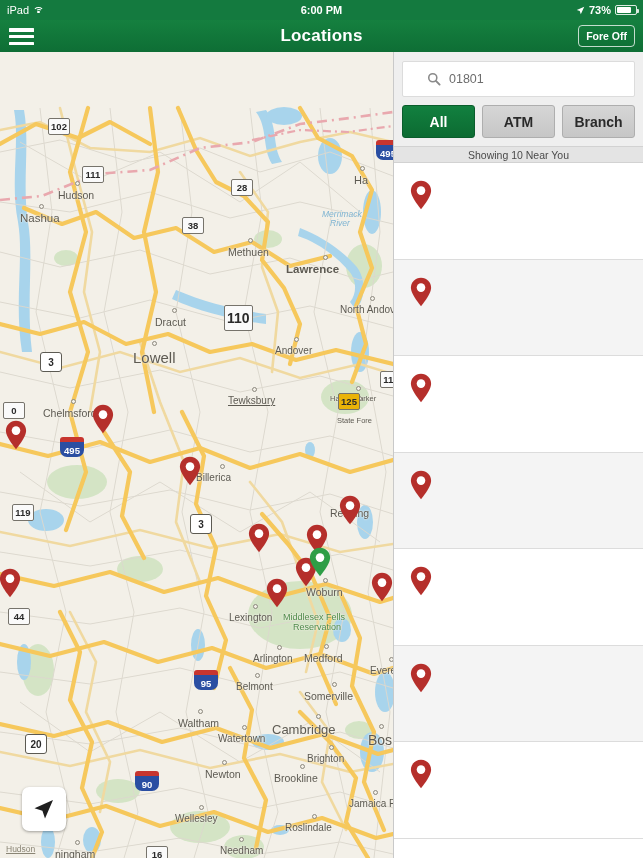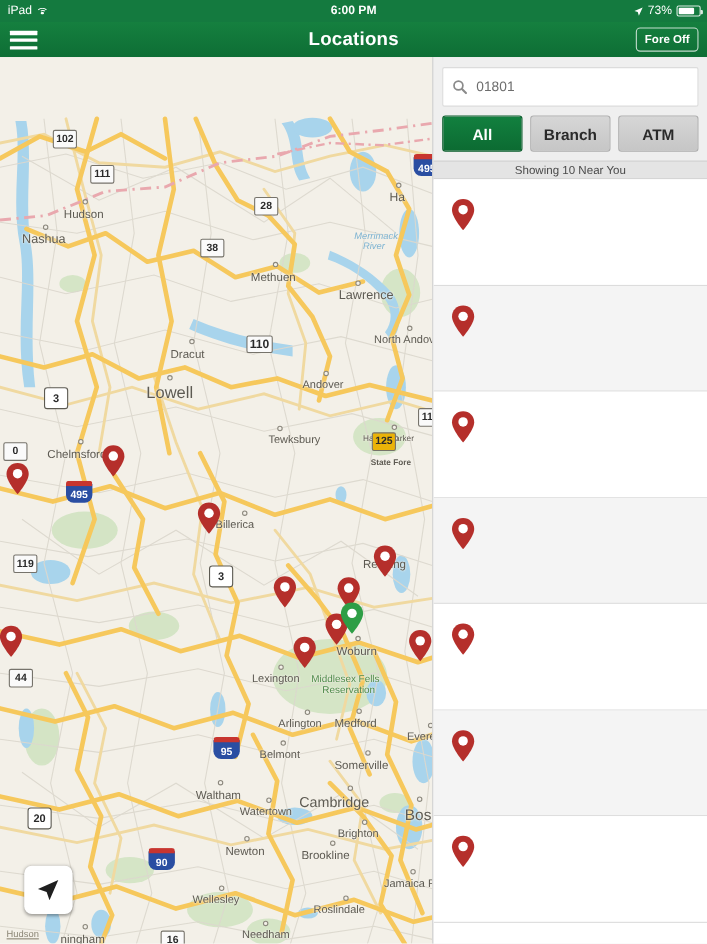--- a/index.html
+++ b/index.html
@@ -12,21 +12,21 @@
   #app { position:relative; width:643px; height:858px; }
 
   
   .statusbar {
     position:absolute; top:0; left:0; width:643px; height:20px;
     background:#147A3F; color:#fff; font-size:11px;
     display:flex; align-items:center;
   }
   .sb-left { position:absolute; left:7px; display:flex; align-items:center; gap:4px; }
   .sb-center { position:absolute; left:0; width:643px; text-align:center; font-weight:bold; font-size:11px;}
-  .sb-right { position:absolute; right:6px; display:flex; align-items:center; gap:4px; }
+  .sb-right { position:absolute; right:6px; display:flex; align-items:center; gap:4px;font-weight:bold; }
   .wifi-ico { display:inline-block; width:11px; height:9px; position:relative; }
   .wifi-ico i { position:absolute; border:1.2px solid #fff; border-bottom:none;
     border-left-color:transparent; border-right-color:transparent; border-radius:50% 50% 0 0 / 100% 100% 0 0;}
   .wifi-ico i:nth-child(1){ left:0; top:1px; width:11px; height:5px; }
   .wifi-ico i:nth-child(2){ left:2.5px; top:3px; width:6px; height:3px; }
   .wifi-ico i:nth-child(3){ left:4.3px; top:5.6px; width:2.4px; height:2.4px; background:#fff; border:none; border-radius:50%;}
   .loc-arrow { width:9px; height:9px; }
   .batt { width:22px; height:10px; border:1px solid rgba(255,255,255,.85); border-radius:2px; position:relative; }
   .batt::after { content:""; position:absolute; right:-3px; top:3px; width:2px; height:4px;
     background:rgba(255,255,255,.85); border-radius:0 1px 1px 0; }
@@ -57,21 +57,21 @@
     display:flex; align-items:center; justify-content:center; cursor:pointer; }
 
   
   .pin { position:absolute; width:22px; height:30px; transform:translate(-50%,-100%); }
 
   
   .panel { position:absolute; top:52px; left:393px; width:250px; height:806px;
     background:#EFEFEF; border-left:1px solid #c9c9c9; overflow:hidden; }
   .searchwrap { padding:9px 8px 8px 8px; background:#EFEFEF; }
   .searchbox { height:36px; background:#fff; border:1px solid #dcdcdc; border-radius:2px;
-    display:flex; align-items:center; padding:0 8px; }
+    display:flex; align-items:center; padding:0 24px; }
   .search-ico { width:14px; height:14px; margin-right:8px; flex:none; }
   .search-val { font-size:12.5px; color:#6d6d6d; }
 
   .filters { display:flex; gap:7px; padding:0 8px 8px 8px; background:#EFEFEF; }
   .fbtn { flex:1; height:33px; border-radius:3px; font-size:14px; font-weight:bold;
     display:flex; align-items:center; justify-content:center; cursor:pointer; }
   .fbtn.on { background:linear-gradient(#12803F,#0C6B32); color:#fff; border:1px solid #0a5d2c; }
   .fbtn.off { background:linear-gradient(#d6d6d6,#c6c6c6); color:#2a2a2a; border:1px solid #aeaeae; }
 
   .showing { height:17px; background:#E4E4E4; border-top:1px solid #d2d2d2; border-bottom:1px solid #d2d2d2;
@@ -238,33 +238,33 @@
       </g>
     </svg>
 
     <div style="position:absolute;top:0;left:0;width:393px;height:806px;pointer-events:none;">
         <div style="position: absolute; left: 58px; top: 137px; font-size: 10.5px; color: rgb(93, 90, 82); font-weight: normal; white-space: nowrap; text-shadow: rgb(243, 240, 232) 0px 0px 2px, rgb(243, 240, 232) 0px 0px 2px;">Hudson</div>
         <div style="position: absolute; left: 75.01px; top: 129px; width: 5px; height: 5px; border: 1.2px solid rgb(140, 136, 126); border-radius: 50%; background: rgb(243, 240, 232);"></div>
         <div style="position: absolute; left: 20px; top: 160px; font-size: 11.5px; color: rgb(93, 90, 82); font-weight: normal; white-space: nowrap; text-shadow: rgb(243, 240, 232) 0px 0px 2px, rgb(243, 240, 232) 0px 0px 2px;">Nashua</div>
         <div style="position: absolute; left: 38.63px; top: 152px; width: 5px; height: 5px; border: 1.2px solid rgb(140, 136, 126); border-radius: 50%; background: rgb(243, 240, 232);"></div>
         <div style="position: absolute; left: 228px; top: 194px; font-size: 10.5px; color: rgb(93, 90, 82); font-weight: normal; white-space: nowrap; text-shadow: rgb(243, 240, 232) 0px 0px 2px, rgb(243, 240, 232) 0px 0px 2px;">Methuen</div>
         <div style="position: absolute; left: 247.845px; top: 186px; width: 5px; height: 5px; border: 1.2px solid rgb(140, 136, 126); border-radius: 50%; background: rgb(243, 240, 232);"></div>
-        <div style="position: absolute; left: 308px; top: 211px; font-size: 11.5px; color: rgb(93, 90, 82); font-weight: normal; white-space: nowrap; text-shadow: rgb(243, 240, 232) 0px 0px 2px, rgb(243, 240, 232) 0px 0px 2px;">Lawrence</div>
+        <div style="position: absolute; left: 286px; top: 211px; font-size: 11.5px; color: rgb(93, 90, 82); font-weight: bold; white-space: nowrap; text-shadow: rgb(243, 240, 232) 0px 0px 2px, rgb(243, 240, 232) 0px 0px 2px;">Lawrence</div>
         <div style="position: absolute; left: 322.84px; top: 203px; width: 5px; height: 5px; border: 1.2px solid rgb(140, 136, 126); border-radius: 50%; background: rgb(243, 240, 232);"></div>
         <div style="position: absolute; left: 155px; top: 264px; font-size: 10.5px; color: rgb(93, 90, 82); font-weight: normal; white-space: nowrap; text-shadow: rgb(243, 240, 232) 0px 0px 2px, rgb(243, 240, 232) 0px 0px 2px;">Dracut</div>
         <div style="position: absolute; left: 172.01px; top: 256px; width: 5px; height: 5px; border: 1.2px solid rgb(140, 136, 126); border-radius: 50%; background: rgb(243, 240, 232);"></div>
         <div style="position: absolute; left: 340px; top: 252px; font-size: 10px; color: rgb(93, 90, 82); font-weight: normal; white-space: nowrap; text-shadow: rgb(243, 240, 232) 0px 0px 2px, rgb(243, 240, 232) 0px 0px 2px;">North Andov</div>
         <div style="position: absolute; left: 369.7px; top: 244px; width: 5px; height: 5px; border: 1.2px solid rgb(140, 136, 126); border-radius: 50%; background: rgb(243, 240, 232);"></div>
         <div style="position: absolute; left: 133px; top: 297px; font-size: 15px; color: rgb(93, 90, 82); font-weight: normal; white-space: nowrap; text-shadow: rgb(243, 240, 232) 0px 0px 2px, rgb(243, 240, 232) 0px 0px 2px;">Lowell</div>
         <div style="position: absolute; left: 151.63px; top: 289px; width: 5px; height: 5px; border: 1.2px solid rgb(140, 136, 126); border-radius: 50%; background: rgb(243, 240, 232);"></div>
         <div style="position: absolute; left: 275px; top: 293px; font-size: 10px; color: rgb(93, 90, 82); font-weight: normal; white-space: nowrap; text-shadow: rgb(243, 240, 232) 0px 0px 2px, rgb(243, 240, 232) 0px 0px 2px;">Andover</div>
         <div style="position: absolute; left: 293.9px; top: 285px; width: 5px; height: 5px; border: 1.2px solid rgb(140, 136, 126); border-radius: 50%; background: rgb(243, 240, 232);"></div>
         <div style="position: absolute; left: 43px; top: 355px; font-size: 10.5px; color: rgb(93, 90, 82); font-weight: normal; white-space: nowrap; text-shadow: rgb(243, 240, 232) 0px 0px 2px, rgb(243, 240, 232) 0px 0px 2px;">Chelmsford</div>
         <div style="position: absolute; left: 71.35px; top: 347px; width: 5px; height: 5px; border: 1.2px solid rgb(140, 136, 126); border-radius: 50%; background: rgb(243, 240, 232);"></div>
-        <div style="position: absolute; left: 244px; top: 343px; font-size: 10px; color: rgb(93, 90, 82); font-weight: normal; white-space: nowrap; text-shadow: rgb(243, 240, 232) 0px 0px 2px, rgb(243, 240, 232) 0px 0px 2px;">Tewksbury</div>
+        <div style="position: absolute; left: 228px; top: 343px; font-size: 10px; color: rgb(93, 90, 82); font-weight: normal; white-space: nowrap; text-shadow: rgb(243, 240, 232) 0px 0px 2px, rgb(243, 240, 232) 0px 0px 2px; text-decoration: underline;">Tewksbury</div>
         <div style="position: absolute; left: 252.3px; top: 335px; width: 5px; height: 5px; border: 1.2px solid rgb(140, 136, 126); border-radius: 50%; background: rgb(243, 240, 232);"></div>
         <div style="position: absolute; left: 196px; top: 420px; font-size: 10px; color: rgb(93, 90, 82); font-weight: normal; white-space: nowrap; text-shadow: rgb(243, 240, 232) 0px 0px 2px, rgb(243, 240, 232) 0px 0px 2px;">Billerica</div>
         <div style="position: absolute; left: 220.3px; top: 412px; width: 5px; height: 5px; border: 1.2px solid rgb(140, 136, 126); border-radius: 50%; background: rgb(243, 240, 232);"></div>
         <div style="position: absolute; left: 330px; top: 455px; font-size: 10.5px; color: rgb(93, 90, 82); font-weight: normal; white-space: nowrap; text-shadow: rgb(243, 240, 232) 0px 0px 2px, rgb(243, 240, 232) 0px 0px 2px;">Reading</div>
         <div style="position: absolute; left: 349.845px; top: 447px; width: 5px; height: 5px; border: 1.2px solid rgb(140, 136, 126); border-radius: 50%; background: rgb(243, 240, 232);"></div>
         <div style="position: absolute; left: 306px; top: 534px; font-size: 10.5px; color: rgb(93, 90, 82); font-weight: normal; white-space: nowrap; text-shadow: rgb(243, 240, 232) 0px 0px 2px, rgb(243, 240, 232) 0px 0px 2px;">Woburn</div>
         <div style="position: absolute; left: 323.01px; top: 526px; width: 5px; height: 5px; border: 1.2px solid rgb(140, 136, 126); border-radius: 50%; background: rgb(243, 240, 232);"></div>
         <div style="position: absolute; left: 229px; top: 560px; font-size: 10px; color: rgb(93, 90, 82); font-weight: normal; white-space: nowrap; text-shadow: rgb(243, 240, 232) 0px 0px 2px, rgb(243, 240, 232) 0px 0px 2px;">Lexington</div>
         <div style="position: absolute; left: 253.3px; top: 552px; width: 5px; height: 5px; border: 1.2px solid rgb(140, 136, 126); border-radius: 50%; background: rgb(243, 240, 232);"></div>
         <div style="position: absolute; left: 253px; top: 601px; font-size: 10px; color: rgb(93, 90, 82); font-weight: normal; white-space: nowrap; text-shadow: rgb(243, 240, 232) 0px 0px 2px, rgb(243, 240, 232) 0px 0px 2px;">Arlington</div>
@@ -298,31 +298,31 @@
         <div style="position: absolute; left: 285px; top: 770px; font-size: 10px; color: rgb(93, 90, 82); font-weight: normal; white-space: nowrap; text-shadow: rgb(243, 240, 232) 0px 0px 2px, rgb(243, 240, 232) 0px 0px 2px;">Roslindale</div>
         <div style="position: absolute; left: 312px; top: 762px; width: 5px; height: 5px; border: 1.2px solid rgb(140, 136, 126); border-radius: 50%; background: rgb(243, 240, 232);"></div>
         <div style="position: absolute; left: 55px; top: 796px; font-size: 10.5px; color: rgb(93, 90, 82); font-weight: normal; white-space: nowrap; text-shadow: rgb(243, 240, 232) 0px 0px 2px, rgb(243, 240, 232) 0px 0px 2px;">ningham</div>
         <div style="position: absolute; left: 74.845px; top: 788px; width: 5px; height: 5px; border: 1.2px solid rgb(140, 136, 126); border-radius: 50%; background: rgb(243, 240, 232);"></div>
         <div style="position: absolute; left: 220px; top: 793px; font-size: 10px; color: rgb(93, 90, 82); font-weight: normal; white-space: nowrap; text-shadow: rgb(243, 240, 232) 0px 0px 2px, rgb(243, 240, 232) 0px 0px 2px;">Needham</div>
         <div style="position: absolute; left: 238.9px; top: 785px; width: 5px; height: 5px; border: 1.2px solid rgb(140, 136, 126); border-radius: 50%; background: rgb(243, 240, 232);"></div>
         <div style="position: absolute; left: 354px; top: 122px; font-size: 11px; color: rgb(93, 90, 82); font-weight: normal; white-space: nowrap; text-shadow: rgb(243, 240, 232) 0px 0px 2px, rgb(243, 240, 232) 0px 0px 2px;">Ha</div>
         <div style="position: absolute; left: 359.94px; top: 114px; width: 5px; height: 5px; border: 1.2px solid rgb(140, 136, 126); border-radius: 50%; background: rgb(243, 240, 232);"></div>
         <div style="position: absolute; left: 330px; top: 342px; font-size: 7.5px; color: rgb(93, 90, 82); font-weight: normal; white-space: nowrap; text-shadow: rgb(243, 240, 232) 0px 0px 2px, rgb(243, 240, 232) 0px 0px 2px;">Harold Parker</div>
         <div style="position: absolute; left: 356.325px; top: 334px; width: 5px; height: 5px; border: 1.2px solid rgb(140, 136, 126); border-radius: 50%; background: rgb(243, 240, 232);"></div>
-        <div style="position: absolute; left: 337px; top: 364px; font-size: 7.5px; color: rgb(93, 90, 82); font-weight: bold; white-space: nowrap; text-shadow: rgb(243, 240, 232) 0px 0px 2px, rgb(243, 240, 232) 0px 0px 2px;">State Fore</div>
+        <div style="position: absolute; left: 337px; top: 364px; font-size: 7.5px; color: rgb(93, 90, 82); font-weight: normal; white-space: nowrap; text-shadow: rgb(243, 240, 232) 0px 0px 2px, rgb(243, 240, 232) 0px 0px 2px;">State Fore</div>
         <div style="position: absolute; left: 357.25px; top: 344px; width: 5px; height: 5px; border: 1.2px solid rgb(140, 136, 126); border-radius: 50%; background: rgb(243, 240, 232);"></div>
         <div style="position: absolute; left: 322px; top: 157px; font-size: 8.5px; color: rgb(127, 180, 210); font-weight: normal; white-space: nowrap; font-style: italic; text-shadow: rgb(243, 240, 232) 0px 0px 2px, rgb(243, 240, 232) 0px 0px 2px;">Merrimack</div>
         <div style="position: absolute; left: 330px; top: 166px; font-size: 8.5px; color: rgb(127, 180, 210); font-weight: normal; white-space: nowrap; font-style: italic; text-shadow: rgb(243, 240, 232) 0px 0px 2px, rgb(243, 240, 232) 0px 0px 2px;">River</div>
         <div style="position: absolute; left: 283px; top: 560px; font-size: 9px; color: rgb(78, 139, 74); font-weight: normal; white-space: nowrap; text-shadow: rgb(243, 240, 232) 0px 0px 2px, rgb(243, 240, 232) 0px 0px 2px;">Middlesex Fells</div>
         <div style="position: absolute; left: 293px; top: 570px; font-size: 9px; color: rgb(78, 139, 74); font-weight: normal; white-space: nowrap; text-shadow: rgb(243, 240, 232) 0px 0px 2px, rgb(243, 240, 232) 0px 0px 2px;">Reservation</div>
         <div style="position: absolute; left: 48px; top: 66px; min-width: 22px; height: 17px; background: rgb(250, 250, 250); border: 1.3px solid rgb(118, 115, 107); border-radius: 2px; color: rgb(42, 42, 42); font-size: 9.5px; font-weight: bold; padding: 0px 2px; display: flex; align-items: center; justify-content: center;">102</div>
-        <div style="position: absolute; left: 82px; top: 98px; min-width: 22px; height: 17px; background: rgb(250, 250, 250); border: 1.3px solid rgb(118, 115, 107); border-radius: 2px; color: rgb(42, 42, 42); font-size: 9.5px; font-weight: bold; padding: 0px 2px; display: flex; align-items: center; justify-content: center;">111</div>
+        <div style="position: absolute; left: 82px; top: 114px; min-width: 22px; height: 17px; background: rgb(250, 250, 250); border: 1.3px solid rgb(118, 115, 107); border-radius: 2px; color: rgb(42, 42, 42); font-size: 9.5px; font-weight: bold; padding: 0px 2px; display: flex; align-items: center; justify-content: center;">111</div>
         <div style="position: absolute; left: 231px; top: 127px; min-width: 22px; height: 17px; background: rgb(250, 250, 250); border: 1.3px solid rgb(118, 115, 107); border-radius: 2px; color: rgb(42, 42, 42); font-size: 9.5px; font-weight: bold; padding: 0px 2px; display: flex; align-items: center; justify-content: center;">28</div>
         <div style="position: absolute; left: 182px; top: 165px; min-width: 22px; height: 17px; background: rgb(250, 250, 250); border: 1.3px solid rgb(118, 115, 107); border-radius: 2px; color: rgb(42, 42, 42); font-size: 9.5px; font-weight: bold; padding: 0px 2px; display: flex; align-items: center; justify-content: center;">38</div>
-        <div style="position: absolute; left: 224px; top: 253px; min-width: 22px; height: 16px; background: rgb(250, 250, 250); border: 1.3px solid rgb(118, 115, 107); border-radius: 2px; color: rgb(42, 42, 42); font-size: 11px; font-weight: bold; padding: 0px 2px; display: flex; align-items: center; justify-content: center;">110</div>
+        <div style="position: absolute; left: 224px; top: 253px; min-width: 22px; height: 26px; background: rgb(250, 250, 250); border: 1.3px solid rgb(118, 115, 107); border-radius: 2px; color: rgb(42, 42, 42); font-size: 14px; font-weight: bold; padding: 0px 2px; display: flex; align-items: center; justify-content: center;">110</div>
         <div style="position: absolute; left: 40px; top: 300px; width: 22px; height: 20px; background: rgb(255, 255, 255); border: 1.3px solid rgb(92, 90, 82); border-radius: 3px; color: rgb(42, 42, 42); font-size: 10px; font-weight: bold; display: flex; align-items: center; justify-content: center;">3</div>
         <div style="position: absolute; left: 338px; top: 306px; min-width: 22px; height: 17px; background: #eab308; border: 1.3px solid rgb(118, 115, 107); border-radius: 2px; color: rgb(42, 42, 42); font-size: 9.5px; font-weight: bold; padding: 0px 2px; display: flex; align-items: center; justify-content: center; margin-top: 35px;">125</div>
         <div style="position: absolute; left: 380px; top: 319px; min-width: 22px; height: 17px; background: rgb(250, 250, 250); border: 1.3px solid rgb(118, 115, 107); border-radius: 2px; color: rgb(42, 42, 42); font-size: 9.5px; font-weight: bold; padding: 0px 2px; display: flex; align-items: center; justify-content: center;">114</div>
         <div style="position: absolute; left: 3px; top: 350px; min-width: 22px; height: 17px; background: rgb(250, 250, 250); border: 1.3px solid rgb(118, 115, 107); border-radius: 2px; color: rgb(42, 42, 42); font-size: 9.5px; font-weight: bold; padding: 0px 2px; display: flex; align-items: center; justify-content: center;">0</div>
         <div style="position: absolute; left: 12px; top: 452px; min-width: 22px; height: 17px; background: rgb(250, 250, 250); border: 1.3px solid rgb(118, 115, 107); border-radius: 2px; color: rgb(42, 42, 42); font-size: 9.5px; font-weight: bold; padding: 0px 2px; display: flex; align-items: center; justify-content: center;">119</div>
         <div style="position: absolute; left: 190px; top: 462px; width: 22px; height: 20px; background: rgb(255, 255, 255); border: 1.3px solid rgb(92, 90, 82); border-radius: 3px; color: rgb(42, 42, 42); font-size: 10px; font-weight: bold; display: flex; align-items: center; justify-content: center;">3</div>
         <div style="position: absolute; left: 8px; top: 556px; min-width: 22px; height: 17px; background: rgb(250, 250, 250); border: 1.3px solid rgb(118, 115, 107); border-radius: 2px; color: rgb(42, 42, 42); font-size: 9.5px; font-weight: bold; padding: 0px 2px; display: flex; align-items: center; justify-content: center;">44</div>
         <div style="position: absolute; left: 25px; top: 682px; width: 22px; height: 20px; background: rgb(255, 255, 255); border: 1.3px solid rgb(92, 90, 82); border-radius: 3px; color: rgb(42, 42, 42); font-size: 10px; font-weight: bold; display: flex; align-items: center; justify-content: center;">20</div>
         <div style="position: absolute; left: 146px; top: 794px; min-width: 22px; height: 17px; background: rgb(250, 250, 250); border: 1.3px solid rgb(118, 115, 107); border-radius: 2px; color: rgb(42, 42, 42); font-size: 9.5px; font-weight: bold; padding: 0px 2px; display: flex; align-items: center; justify-content: center;">16</div>
         <div style="position: absolute; left: 376px; top: 88px; width: 24px; height: 20px; background: rgb(42, 78, 162); border-top: 5px solid rgb(199, 53, 47); border-radius: 3px 3px 7px 7px; color: rgb(255, 255, 255); font-size: 9.5px; font-weight: bold; display: flex; align-items: center; justify-content: center; padding-top: 2px;">495</div>
@@ -412,22 +412,22 @@
         <svg class="search-ico" viewBox="0 0 16 16">
           <circle cx="6.6" cy="6.6" r="4.6" fill="none" stroke="#8a8a8a" stroke-width="1.8"></circle>
           <line x1="10.2" y1="10.2" x2="14.4" y2="14.4" stroke="#8a8a8a" stroke-width="2.2" stroke-linecap="round"></line>
         </svg>
         <span class="search-val">01801</span>
       </div>
     </div>
 
     <div class="filters">
         <div class="fbtn on">All</div>
+        <div class="fbtn off">ATM</div>
         <div class="fbtn off">Branch</div>
-        <div class="fbtn off">ATM</div>
       </div>
 
     <div class="showing">Showing 10 Near You</div>
 
     <div class="list">
         <div class="row">
           <svg class="row-pin" viewBox="0 0 22 30">
             <path d="M11 0.8 C5.2 0.8 0.9 5.2 0.9 10.8 C0.9 17.6 11 29.2 11 29.2 C11 29.2 21.1 17.6 21.1 10.8 C21.1 5.2 16.8 0.8 11 0.8 Z" fill="#B52F2B"></path>
             <circle cx="11" cy="10.6" r="4.3" fill="#ffffff"></circle>
           </svg>

